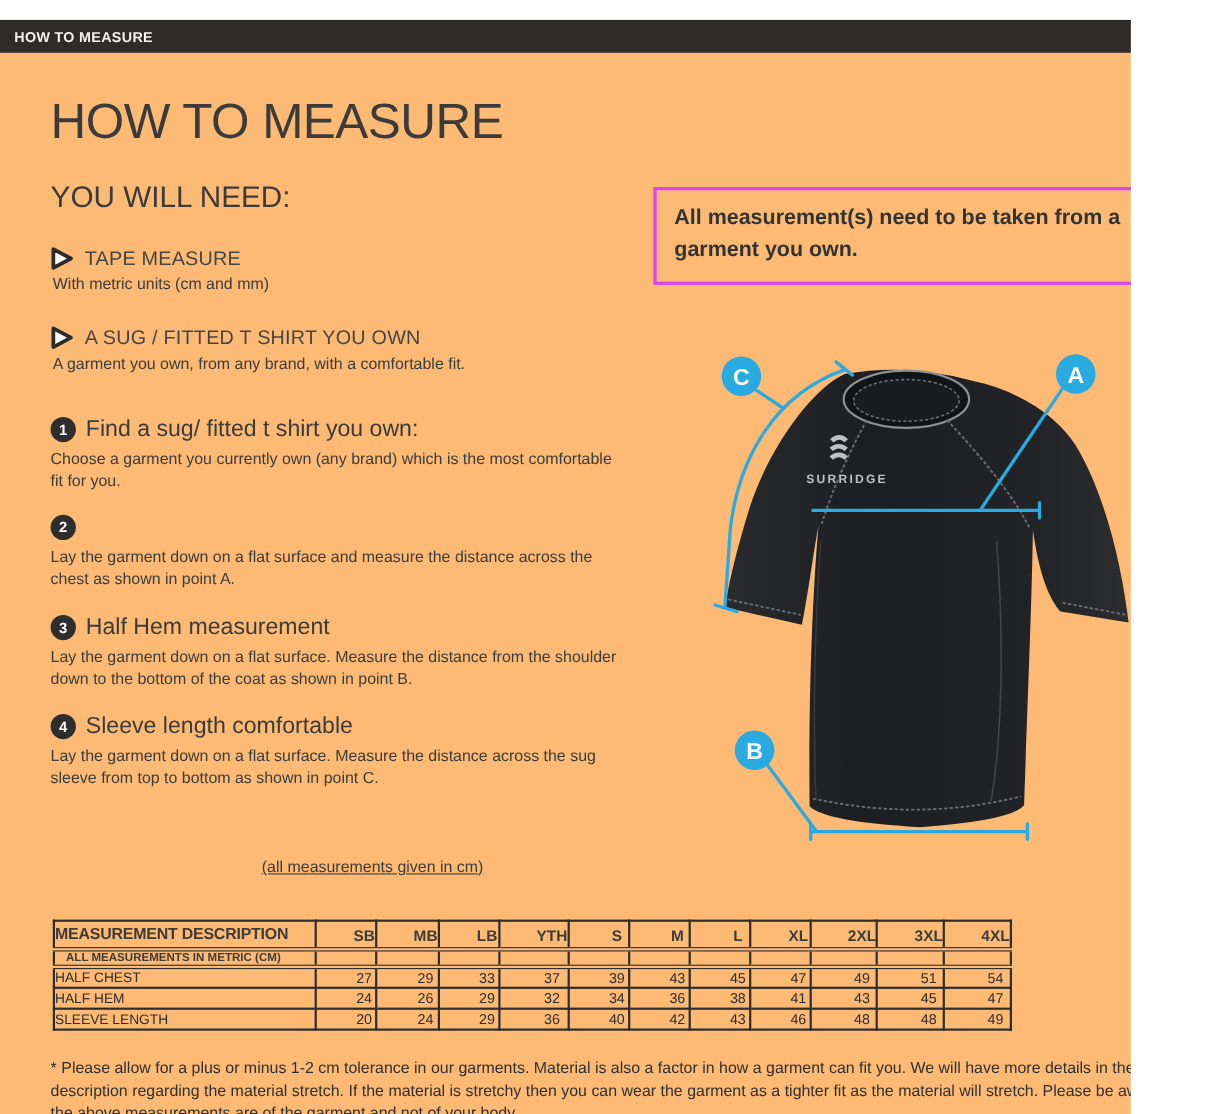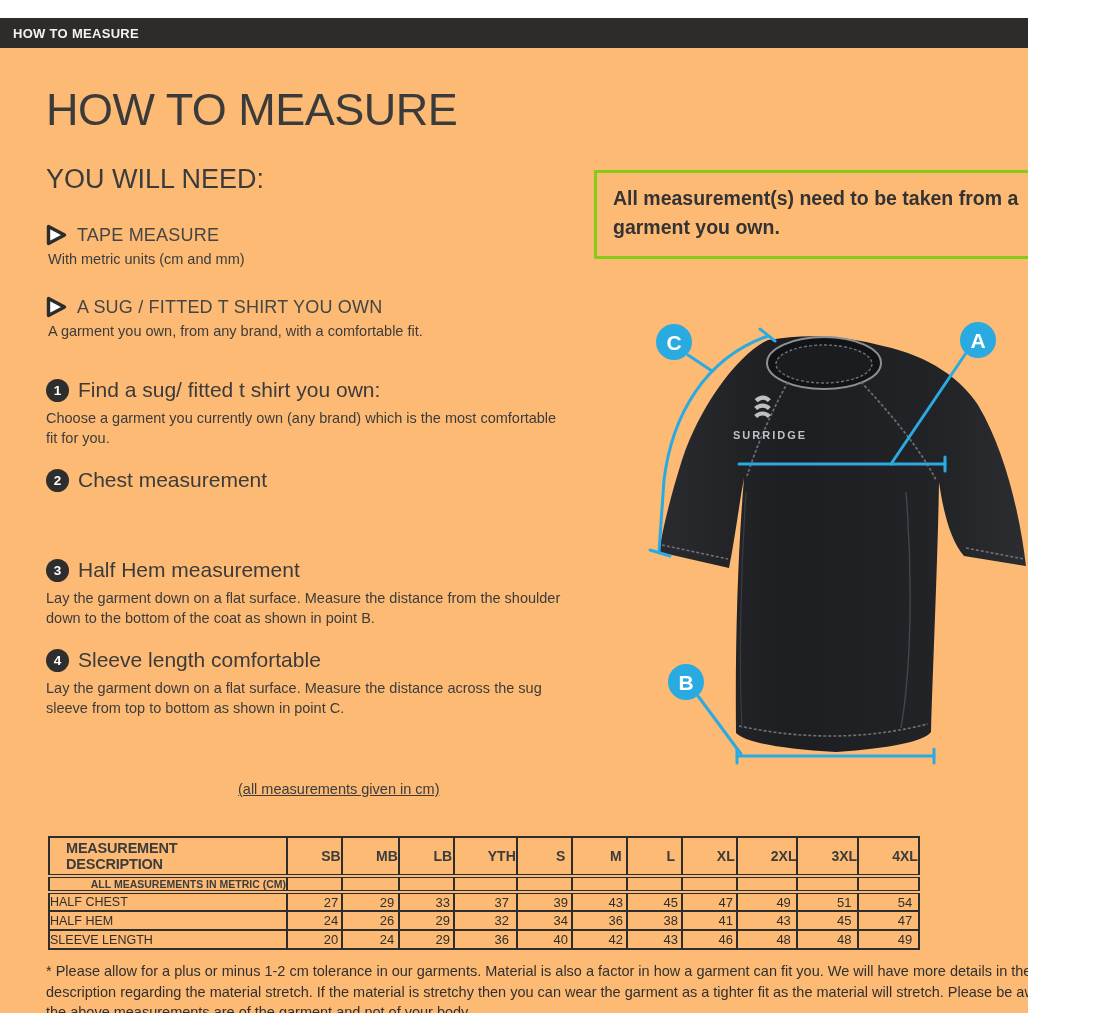--- a/index.html
+++ b/index.html
@@ -41,35 +41,35 @@
     width:23px; height:23px; border-radius:50%; background:#2e2e2e; color:#fff;
     font-size:13.5px; font-weight:bold; display:flex; align-items:center; justify-content:center;
     flex:0 0 23px;
   }
   .step-title { font-size:21px; color:#3b3b3b; }
   .step-body { margin-top:7px; width:518px; font-size:14.5px; line-height:1.36; color:#3c3c3c; }
 
   
   .note-box {
     position:absolute; left:594px; top:152px; width:507px; min-height:89px;
-    border:3px solid #84cc16; padding:11px 16px;
+    border:3px solid #d946ef; padding:11px 16px;
     font-size:19.5px; font-weight:bold; line-height:1.5; color:#333;
   }
   .shirt-wrap { position:absolute; left:600px; top:282px; width:500px; height:510px; }
 
   
   .sc-title { position:absolute; left:46px; top:746px; font-size:30px; font-weight:400; color:#3b3b3b; }
   .sc-sub { position:absolute; left:238px; top:763px; font-size:14.5px; color:#3c3c3c;text-decoration:underline; }
 
   table.size-chart { position:absolute; left:48px; top:818px; border-collapse:collapse; }
   .size-chart th, .size-chart td { border:2px solid #2d2d2d;padding-left:33px; }
   .size-chart thead th { border-bottom:4px double #2d2d2d; height:26px; }
-  .size-chart th.desc { width:238px; text-align:left; padding:2px 16px; font-size:14.5px; letter-spacing:-.2px; }
+  .size-chart th.desc { width:238px; text-align:left; padding:2px 0; font-size:14.5px; letter-spacing:-.2px; }
   .size-chart th.size { width:55px; font-size:14px; text-align:center; }
-  .size-chart tr.metric td { border-bottom:4px double #2d2d2d; height:16px; font-size:10.5px; font-weight:bold; text-align:right; padding:0 0; }
+  .size-chart tr.metric td { border-bottom:4px double #2d2d2d; height:16px; font-size:10.5px; font-weight:bold; text-align:left; padding:0 10px; }
   .size-chart tr.data td { height:19px; font-size:13px; text-align:center; color:#2e2e2e; }
   .size-chart tr.data td.label { text-align:left; padding:0 0; font-size:12.5px; }
 
   .footnote {
     position:absolute; left:46px; top:943px; width:1048px;
     font-size:14.5px; line-height:1.42; color:#303030;
   }
 </style>
 </head>
 <body>
@@ -116,22 +116,22 @@
   <div class="step step-1">
     <div class="step-head">
       <span class="badge">1</span>
       <span class="step-title">Find a sug/ fitted t shirt you own:</span>
     </div>
     <div class="step-body">Choose a garment you currently own (any brand) which is the most comfortable fit for you.</div>
   </div>
   <div class="step step-2">
     <div class="step-head">
       <span class="badge">2</span>
-      <span class="step-title">Chest measurement</span>
-    </div>
+    </div>
+    <div class="step-body">Lay the garment down on a flat surface and measure the distance across the chest as shown in point A.</div>
   </div>
   <div class="step step-3">
     <div class="step-head">
       <span class="badge">3</span>
       <span class="step-title">Half Hem measurement</span>
     </div>
     <div class="step-body">Lay the garment down on a flat surface. Measure the distance from the shoulder down to the bottom of the coat as shown in point B.</div>
   </div>
   <div class="step step-4">
     <div class="step-head">

